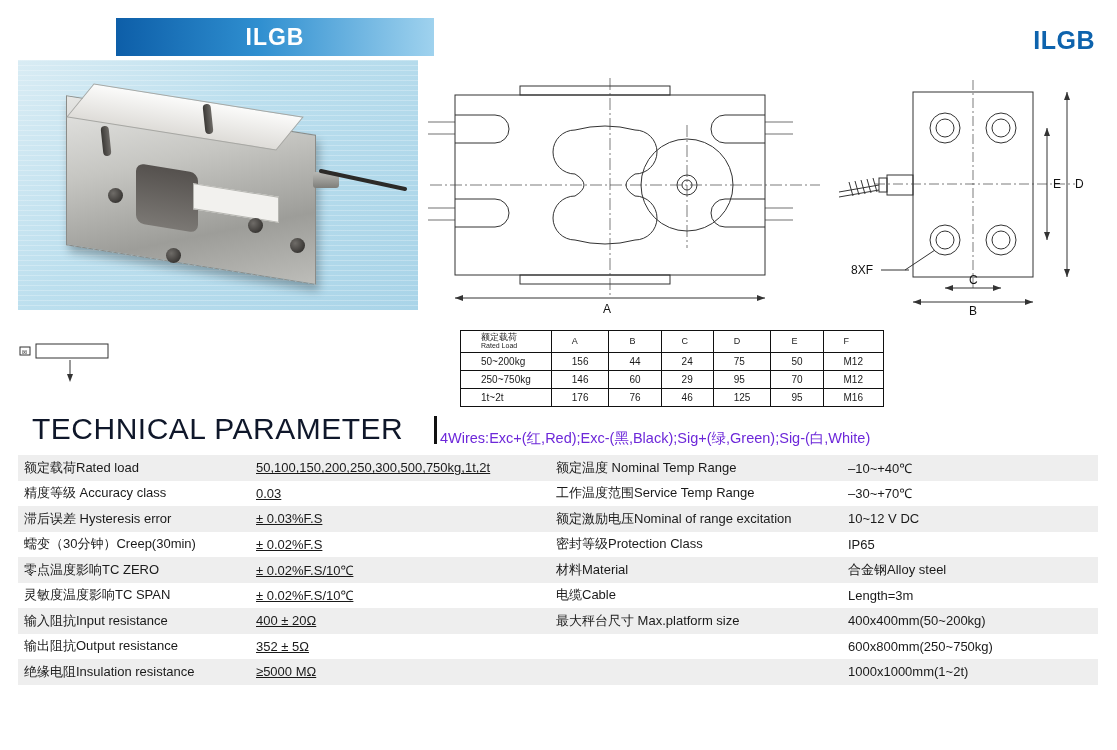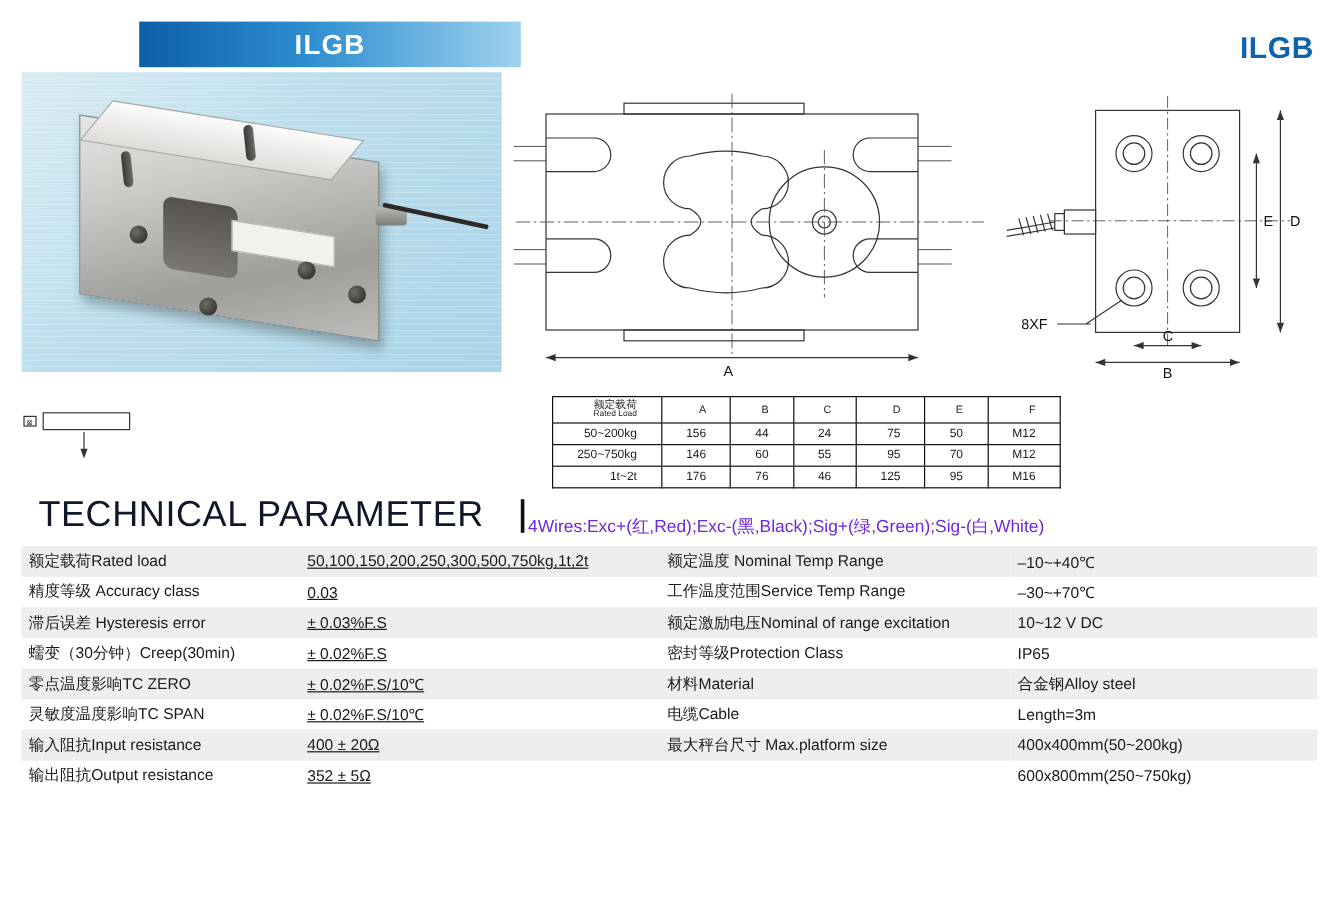--- a/index.html
+++ b/index.html
@@ -85,21 +85,21 @@
   
   .drawing-top  { position:absolute; left:425px; top:70px; width:400px; height:245px; }
   .drawing-right{ position:absolute; left:835px; top:70px; width:275px; height:245px; }
 
   
   .dim-table {
     position:absolute; left:460px; top:330px;
     border-collapse:collapse; font-size:10px;
   }
   .dim-table td, .dim-table th {
-    border:1px solid #111; padding:2px 20px; text-align:right;
+    border:1px solid #111; padding:2px 20px; text-align:left;
     font-weight:normal; height:18px;
   }
   .dim-table th { font-size:9px; line-height:1.05; }
   .dim-table .c1 { width:66px; }
   .dim-table .cn { width:30px; }
 
   
   .tech-head {
     position:absolute; left:32px; top:412px;
     font-size:30px; letter-spacing:0.5px; color:#0f172a;
@@ -279,21 +279,21 @@
       <td>44</td>
       <td>24</td>
       <td>75</td>
       <td>50</td>
       <td>M12</td>
     </tr>
     <tr>
       <td>250~750kg</td>
       <td>146</td>
       <td>60</td>
-      <td>55</td>
+      <td>29</td>
       <td>95</td>
       <td>70</td>
       <td>M12</td>
     </tr>
     <tr>
       <td>1t~2t</td>
       <td>176</td>
       <td>76</td>
       <td>46</td>
       <td>125</td>
@@ -350,14 +350,20 @@
       <td class="v1">400 ± 20Ω</td>
       <td class="l2">最大秤台尺寸 Max.platform size</td>
       <td class="v2">400x400mm(50~200kg)</td>
     </tr>
     <tr>
       <td class="l1">输出阻抗Output resistance</td>
       <td class="v1">352 ± 5Ω</td>
       <td class="l2"></td>
       <td class="v2">600x800mm(250~750kg)</td>
     </tr>
+    <tr>
+      <td class="l1">绝缘电阻Insulation resistance</td>
+      <td class="v1">≥5000 MΩ</td>
+      <td class="l2"></td>
+      <td class="v2">1000x1000mm(1~2t)</td>
+    </tr>
   </tbody>
 </table>
 
 </body></html>

